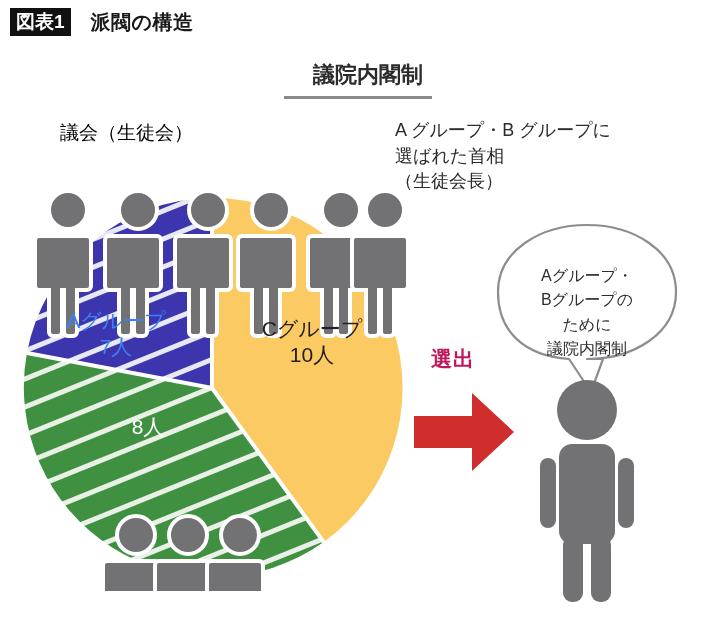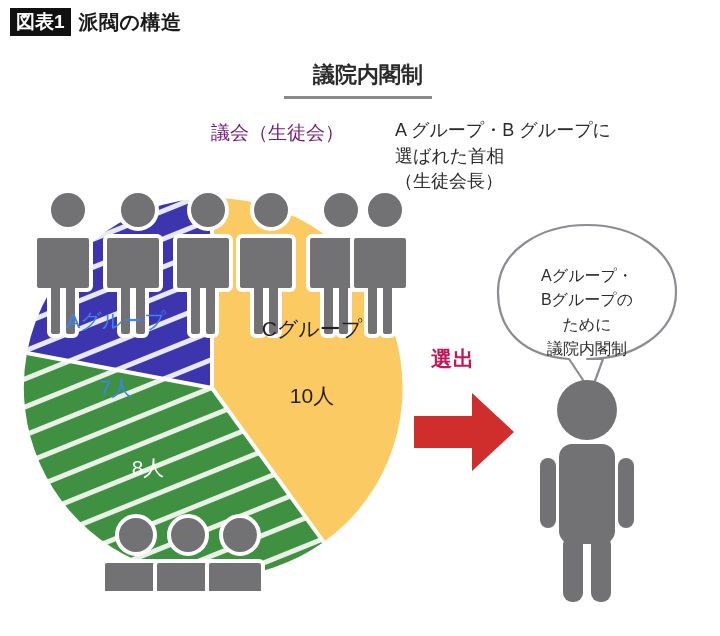--- a/index.html
+++ b/index.html
@@ -35,20 +35,21 @@
     font-weight: bold;
     line-height: 1;
     padding: 4px 6px 5px 6px;
     letter-spacing: 0px;
   }
   .title-text {
     font-size: 20px;
     font-weight: bold;
     color: #1a1a1a;
     letter-spacing: 0.5px;
+    margin-left: 12px;
   }
 
   
   .system-heading {
     position: absolute;
     left: 8px;
     top: 60px;
     width: 720px;
     text-align: center;
     font-size: 22px;
@@ -58,26 +59,26 @@
   .system-underline {
     position: absolute;
     left: 284px;
     top: 96px;
     width: 148px;
     height: 3px;
     background: #8a8a8a;
   }
   .left-heading {
     position: absolute;
-    left: 44px;
+    left: 60px;
     top: 120px;
     width: 300px;
-    text-align: right;
+    text-align: left;
     font-size: 19px;
-    color: #701a75;
+    color: #000000;
   }
   .right-heading {
     position: absolute;
     left: 395px;
     top: 118px;
     width: 280px;
     text-align: left;
     font-size: 18px;
     line-height: 1.42;
     color: #2b2b2b;
@@ -93,21 +94,21 @@
   }
   .pie-svg { display: block; }
 
   .slice-label {
     position: absolute;
     text-align: center;
     line-height: 1.22;
     font-size: 21px;
     pointer-events: none;
   }
-  .slice-label .n { display: block; margin-top: 41px; }
+  .slice-label .n { display: block; }
   .label-a {
     left: 26px; top: 122px; width: 160px;
     color: #3b82f6;
   }
   .label-b {
     left: 58px; top: 228px; width: 160px;
     color: #ffffff;
   }
   .label-c {
     left: 222px; top: 130px; width: 160px;

